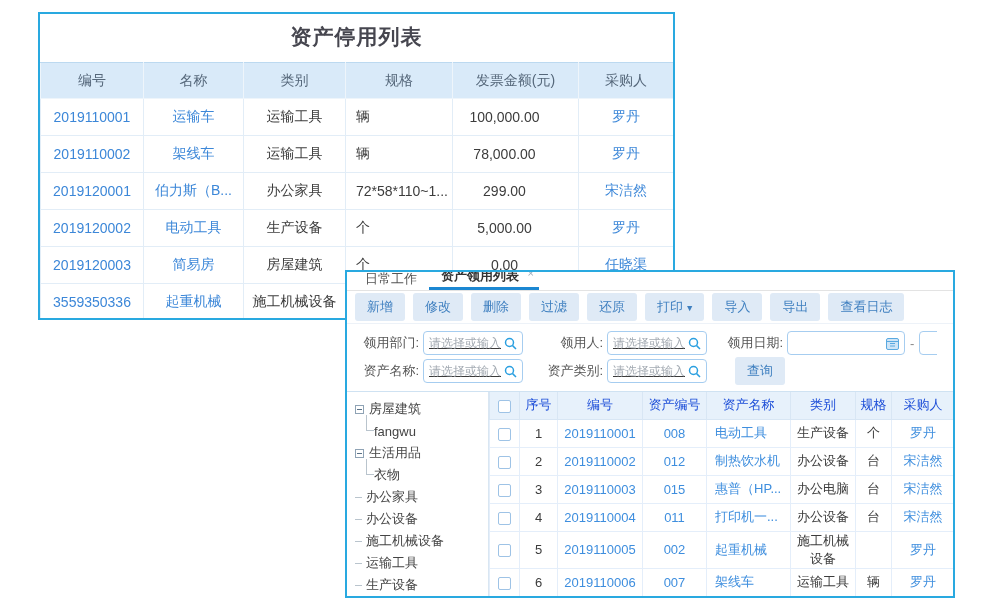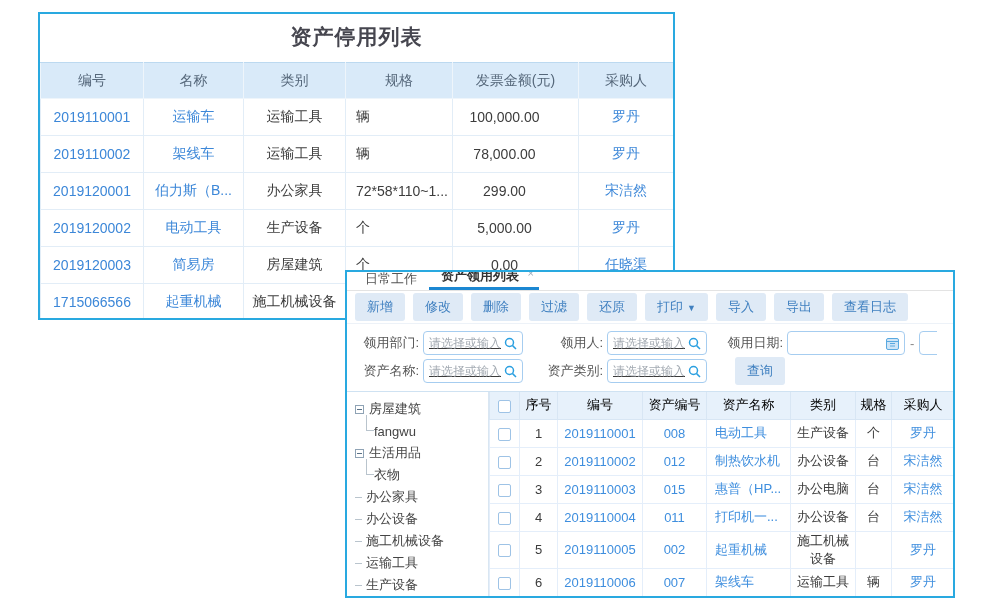--- a/index.html
+++ b/index.html
@@ -29,21 +29,21 @@
 
   .tabbar { height:19px; display:flex; align-items:flex-end; padding-left:6px;
     border-bottom:1px solid #e3e3e3; flex:none; }
   .tab { padding:0 12px; line-height:23px; font-size:13px; color:#555; cursor:default; position:relative; }
   .tab.active { font-weight:bold; color:#333; border-bottom:3px solid #1b87d2; padding-right:20px; }
   .tab .tab-close { position:absolute; right:5px; top:-2px; font-size:11px; color:#9ab; font-weight:normal; }
 
   .toolbar { height:33px; display:flex; align-items:center; gap:8px; padding:0 8px;
     border-bottom:1px solid #edf2f8; flex:none; }
   .tbtn { background:#dfeaf6; color:#4080c0; border:none; border-radius:3px;
-    font-size:13px; padding:5px 12px; font-family:Liberation Sans, sans-serif; cursor:pointer; white-space:nowrap; }
+    font-size:13px; padding:5px 12px; font-family:Liberation Mono, monospace; cursor:pointer; white-space:nowrap; }
   .tbtn .caret { font-size:9px; color:#4080c0; margin-left:4px; }
 
   .filters { padding:5px 16px 6px 10px; flex:none; }
   .frow { display:flex; align-items:center; height:28px; white-space:nowrap; overflow:hidden; }
   .flabel { color:#555; font-size:13px; text-align:right; margin-right:4px; flex:none; }
   .w62{width:62px} .w56{width:56px} .w64{width:64px}
   .finput { height:24px; border:1px solid #a6cdf0; border-radius:4px; background:#fff;
     display:flex; align-items:center; padding:0 5px; flex:none;text-decoration:underline; }
   .finput input { border:none; outline:none; width:100%; font-size:12px; color:#444;
     font-family:inherit; background:transparent; }
@@ -65,21 +65,21 @@
     border-top:1px solid #5a7186; }
   .tree-row.branch .tbox { display:inline-block; }
   .tree-row.child { padding-left:19px; }
   .tree-row.child::before { content:""; position:absolute; left:11px; top:-5px;
     width:7px; height:15px; border-left:1px solid #b9c4cd; border-bottom:1px solid #b9c4cd; }
   .tree-row.leaf::before { content:""; width:7px; border-top:1px solid #b9c4cd;
     margin-right:4px; flex:none; }
 
   .grid-wrap { flex:1; min-width:0; overflow:hidden; }
   table.grid { width:465px; border-collapse:collapse; table-layout:fixed; }
-  .grid th { background:#e7f1fb; color:#000000; font-weight:normal; font-size:13px;
+  .grid th { background:#e7f1fb; color:#1d4ed8; font-weight:normal; font-size:13px;
     height:27px; border:1px solid #d8e6f4; border-top:none; }
   .grid td { height:28px; font-size:13px; text-align:center; color:#3c3c3c;
     border:1px solid #e4eefa; border-top:none; background:#fff; }
   .grid .c-blue { color:#3e8ede; }
   .grid .c-name { text-align:left; padding-left:8px; }
   col.gc1{width:30px} col.gc2{width:38px} col.gc3{width:85px} col.gc4{width:64px}
   col.gc5{width:84px} col.gc6{width:65px} col.gc7{width:36px} col.gc8{width:63px}
   .cb { width:13px; height:13px; border:1px solid #9ec3e6; border-radius:2px;
     background:#fff; display:inline-block; vertical-align:middle; cursor:pointer; }
 </style>
@@ -148,21 +148,21 @@
         <tr>
           <td class="c-blue">2019120003</td>
           <td class="c-blue">简易房</td>
           <td>房屋建筑</td>
           <td class="c-spec">个</td>
           <td class="c-amount">0.00</td>
           <td class="c-blue">任晓渠</td>
         </tr>
 
         <tr>
-          <td class="c-blue">1715066566</td>
+          <td class="c-blue">3559350336</td>
           <td class="c-blue">起重机械</td>
           <td>施工机械设备</td>
           <td class="c-spec"></td>
           <td class="c-amount"></td>
           <td class="c-blue"></td>
         </tr>
       </tbody>
   </table>
 </div>
 

